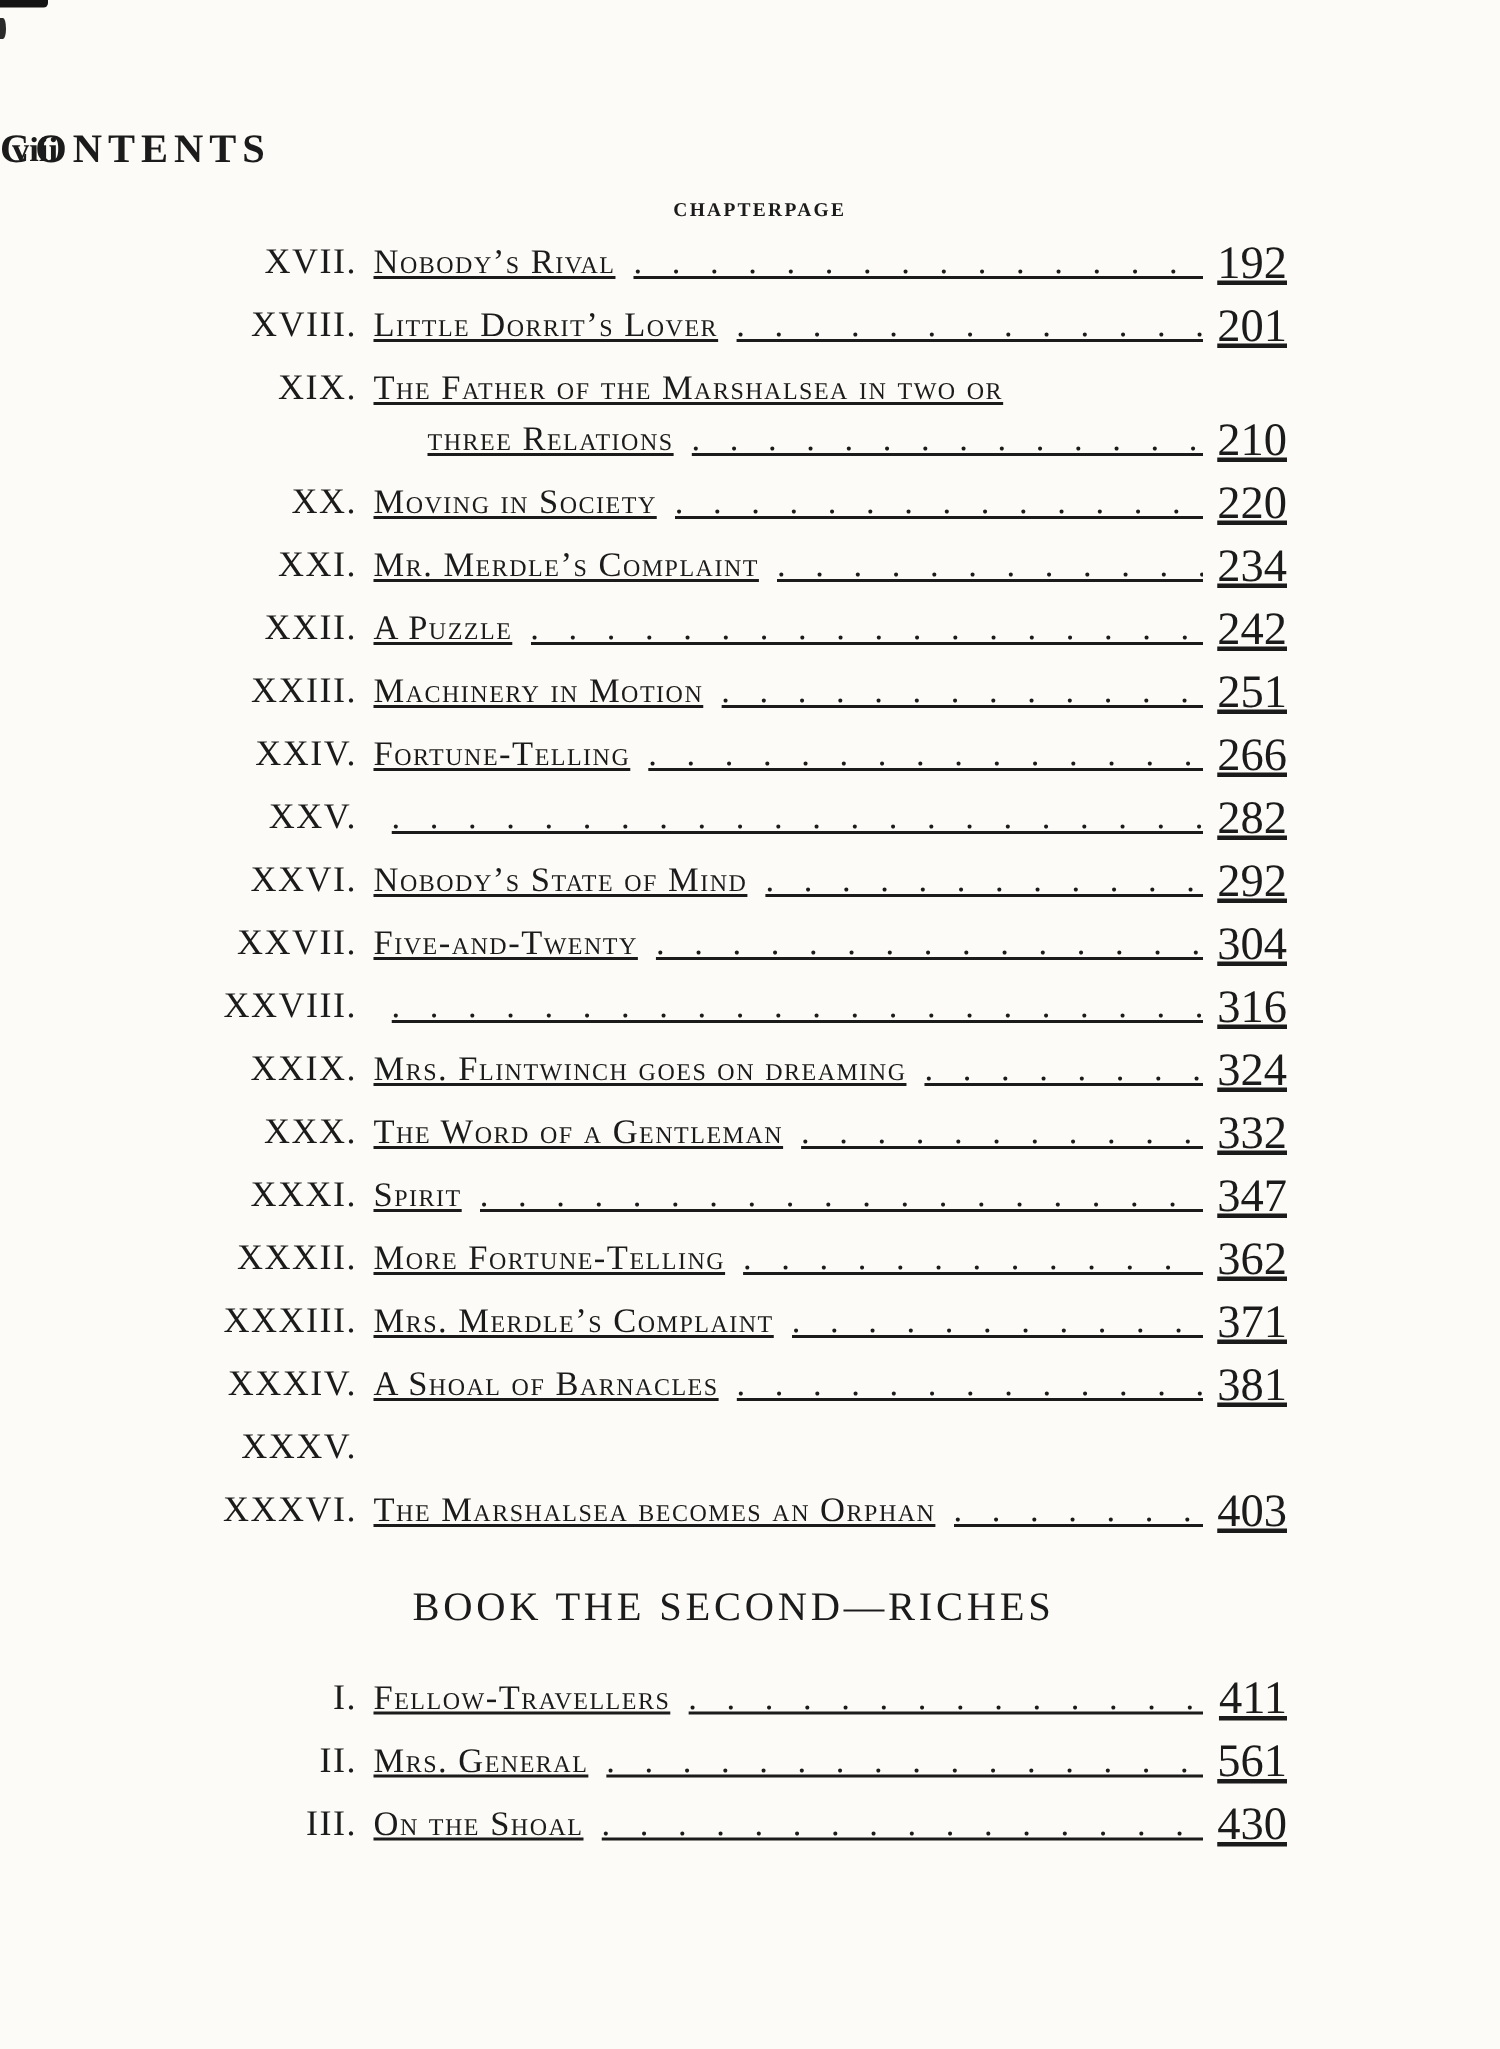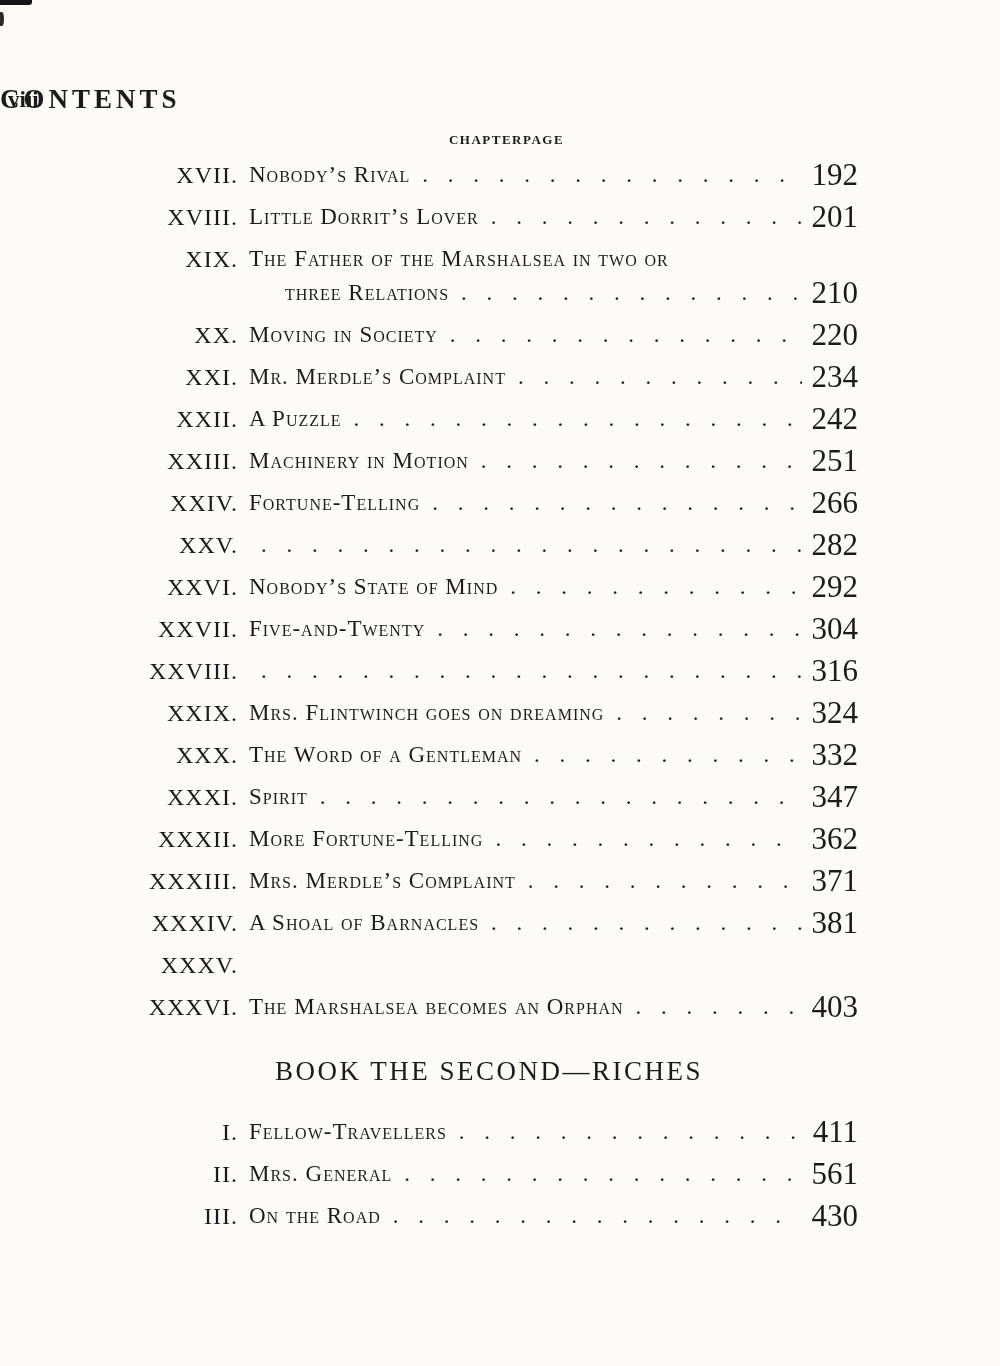--- a/index.html
+++ b/index.html
@@ -85,20 +85,21 @@
   .entry-content {
     flex: 1;
     min-width: 0;
     margin-left: 11px;
   }
   .entry-line {
     display: flex;
     align-items: flex-end;
     font-size: 23px;
     line-height: 34px;
+    text-decoration: underline;
   }
   .entry-line.cont {
     padding-left: 36px;
   }
   .entry-title {
     font-variant: small-caps;
     letter-spacing: 1px;
     white-space: nowrap;
   }
   .leader {
@@ -377,21 +378,21 @@
             <span class="leader"></span>
             <span class="pagenum">561</span>
           </div>
         </div>
   </div>
 
   <div class="entry">
     <div class="entry-num">III.</div>
     <div class="entry-content">
           <div class="entry-line">
-            <span class="entry-title">On the Road</span>
+            <span class="entry-title">On the Shoal</span>
             <span class="leader"></span>
             <span class="pagenum">430</span>
           </div>
         </div>
   </div>
 </div>
 
 </div>
 
 </body></html>

